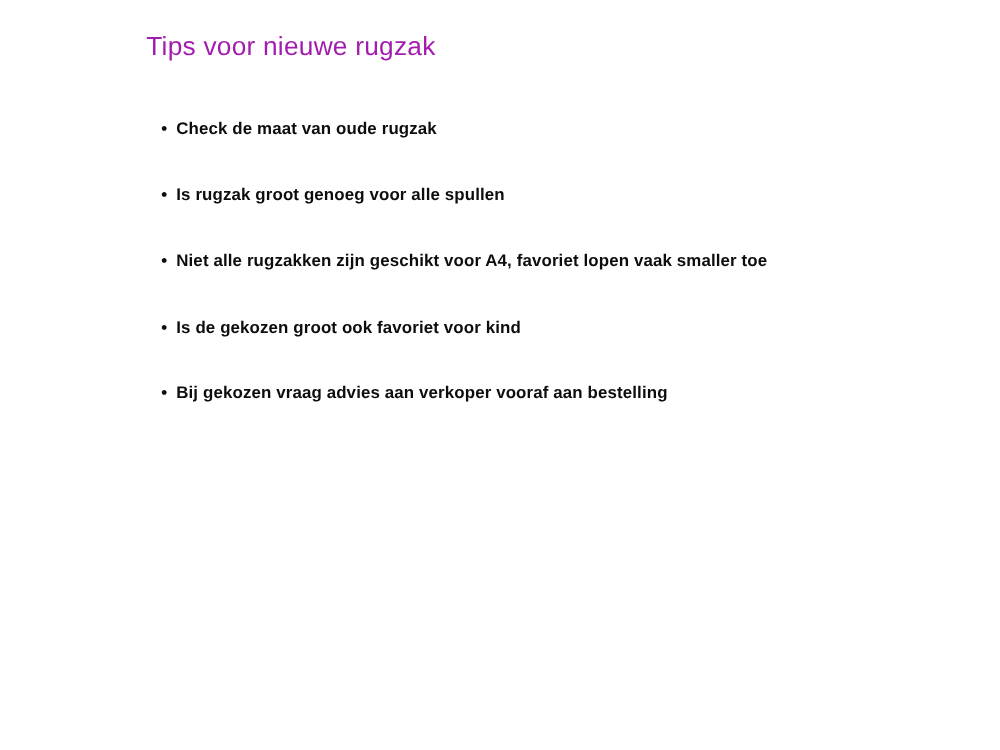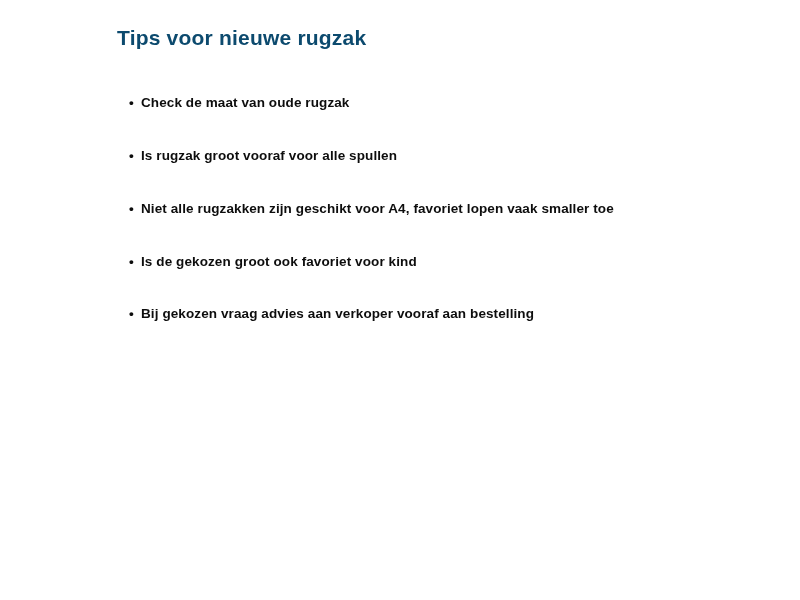--- a/index.html
+++ b/index.html
@@ -15,22 +15,22 @@
     position: relative;
     width: 800px;
     height: 600px;
     background: #ffffff;
     box-sizing: border-box;
     padding: 26px 40px 0 117px;
   }
   .slide-title {
     margin: 0 0 46px 0;
     font-size: 21px;
-    font-weight: bold;
-    color: #0c4a6e;
+    font-weight: normal;
+    color: #a21caf;
     letter-spacing: 0.2px;
   }
   .bullet-list {
     list-style: none;
     margin: 12px;
     padding: 0;
   }
   .bullet-item {
     position: relative;
     margin: 0 0 38px 0;
@@ -51,18 +51,18 @@
   }
 </style>
 </head>
 <body>
 
 <div class="slide">
   <h1 class="slide-title">Tips voor nieuwe rugzak</h1>
 
   <ul class="bullet-list">
     <li class="bullet-item">Check de maat van oude rugzak</li>
-    <li class="bullet-item">Is rugzak groot vooraf voor alle spullen</li>
+    <li class="bullet-item">Is rugzak groot genoeg voor alle spullen</li>
     <li class="bullet-item">Niet alle rugzakken zijn geschikt voor A4, favoriet lopen vaak smaller toe</li>
     <li class="bullet-item">Is de gekozen groot ook favoriet voor kind</li>
     <li class="bullet-item">Bij gekozen vraag advies aan verkoper vooraf aan bestelling</li>
   </ul>
 </div>
 
 </body></html>

